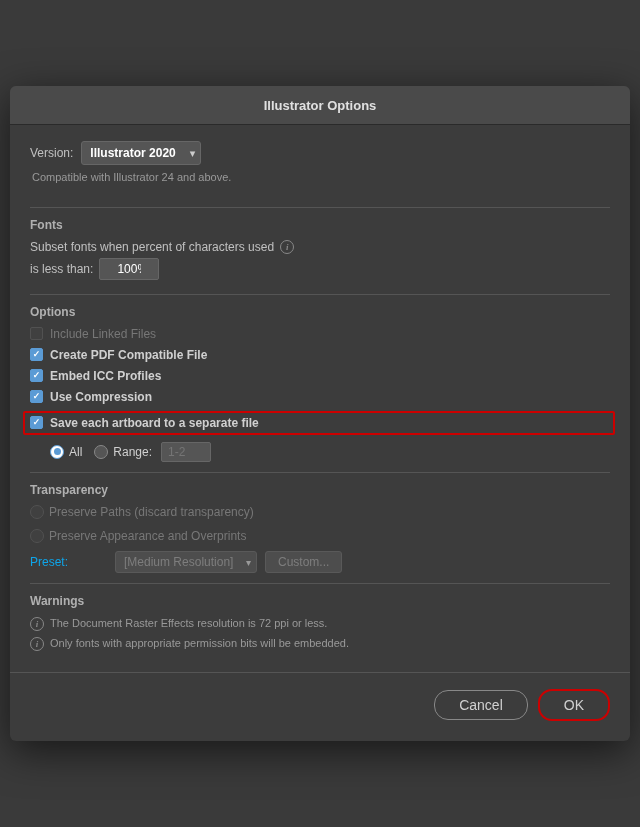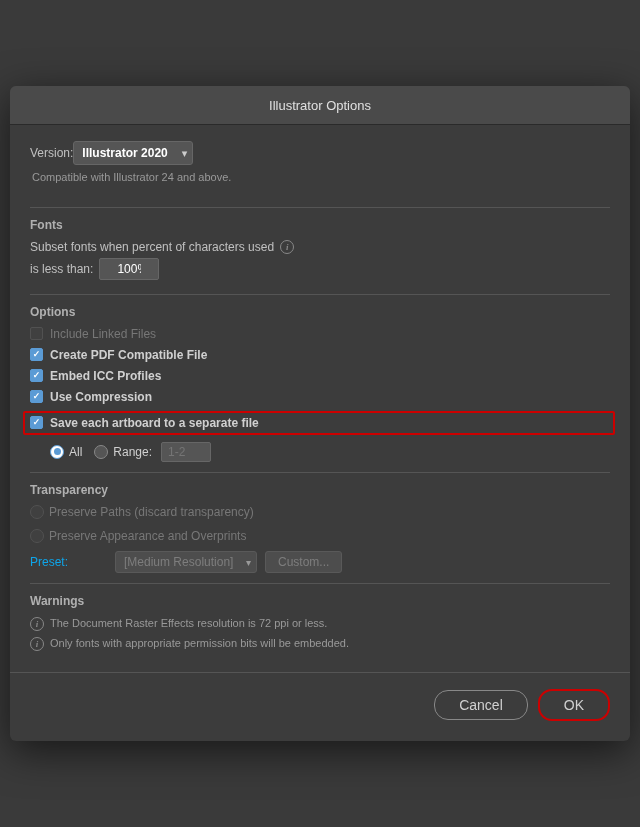--- a/index.html
+++ b/index.html
@@ -24,41 +24,42 @@
     .dialog-titlebar {
       background: #4a4a4a;
       padding: 10px 16px;
       text-align: center;
       border-bottom: 1px solid #2a2a2a;
     }
 
     .dialog-titlebar span {
       color: #e0e0e0;
       font-size: 13px;
-      font-weight: 400;
+      font-weight: 700;
     }
 
     .dialog-body {
       padding: 16px 20px;
     }
 
     .section {
       margin-bottom: 14px;
     }
 
     .section-label {
       color: #b0b0b0;
       font-size: 12px;
       font-weight: 600;
       margin-bottom: 8px;
     }
 
     .field-row {
       display: flex;
       align-items: center;
+      gap: 8px;
       margin-bottom: 6px;
     }
 
     .field-label {
       color: #c0c0c0;
       font-size: 12px;
     }
 
     .version-select {
       background: #555;

